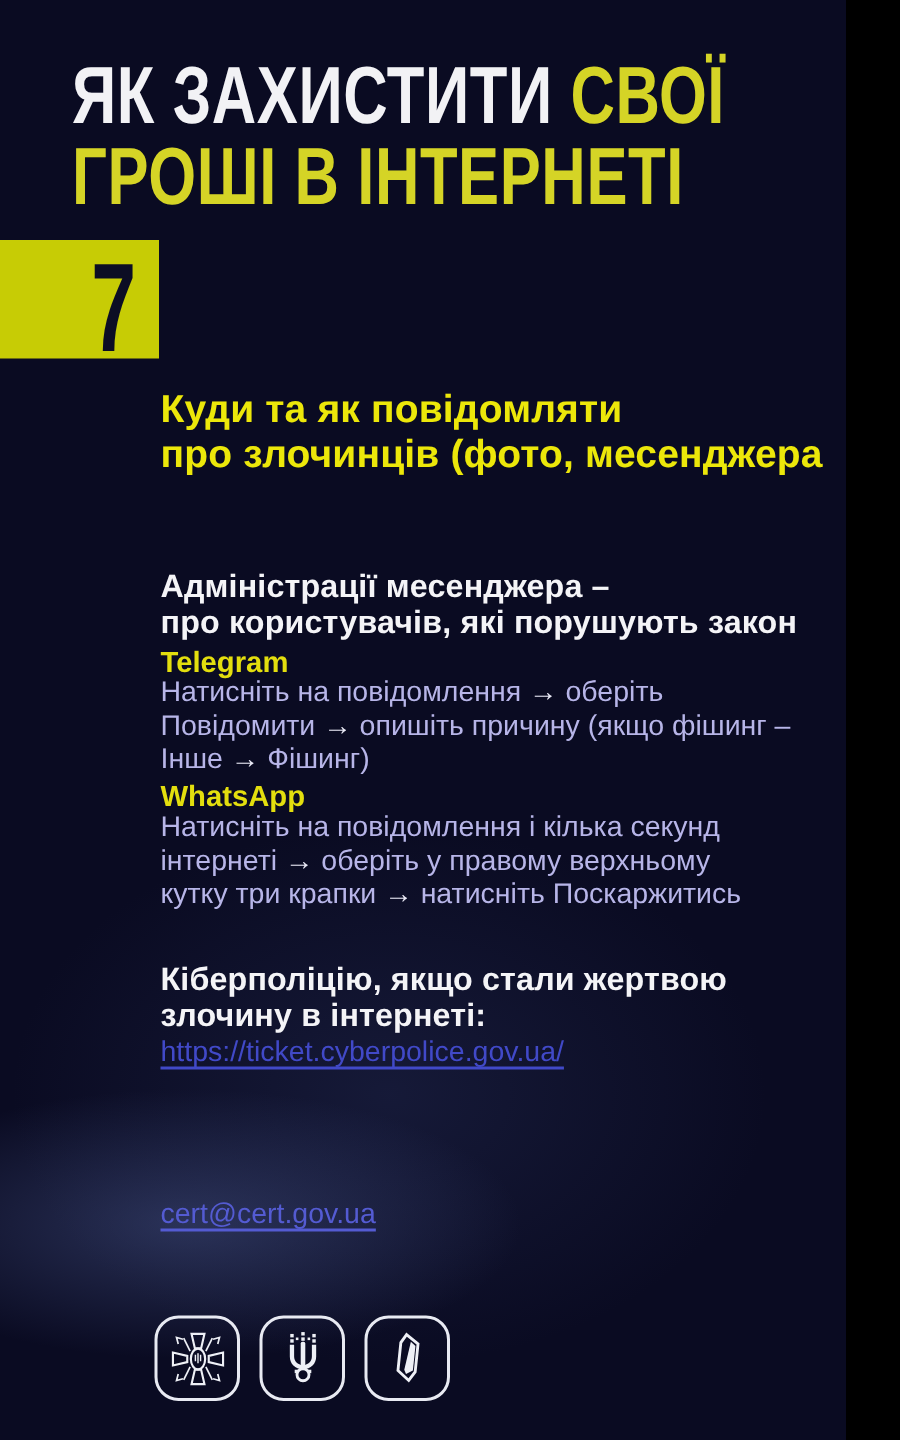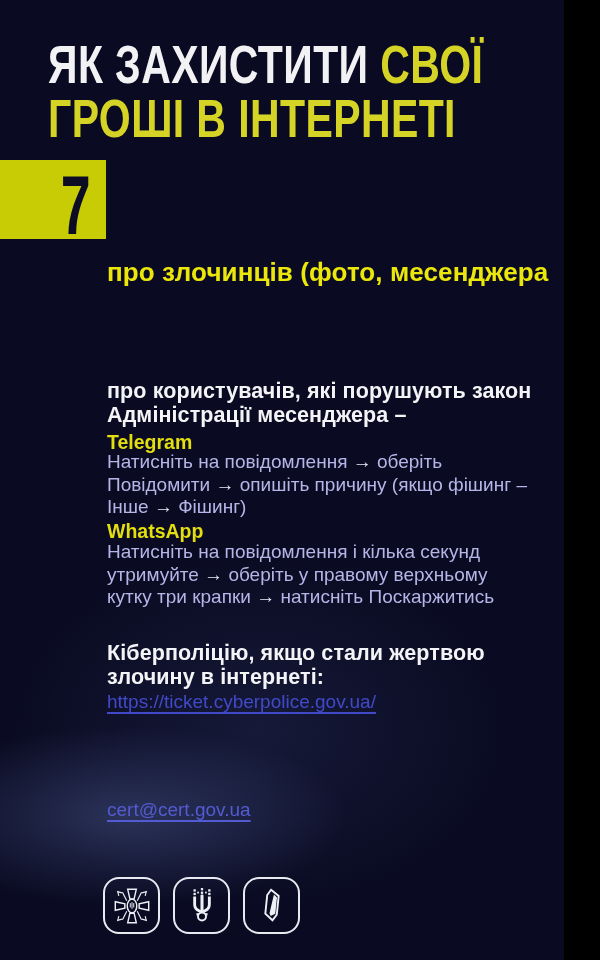--- a/index.html
+++ b/index.html
@@ -54,39 +54,40 @@
   <div class="abs title">
     <div><span class="cond"><span>ЯК ЗАХИСТИТИ</span><span class="yel"> СВОЇ</span></span></div>
     <div><span class="cond yel">ГРОШІ В ІНТЕРНЕТІ</span></div>
   </div>
 
   <div class="abs step">
     <span>7</span>
   </div>
 
   <div class="abs question">
+    <div>Куди та як повідомляти</div>
     <div>про злочинців (фото, месенджера</div>
   </div>
 
   <div class="abs sec-h" style="top:379px">
+    <div>Адміністрації месенджера –</div>
     <div>про користувачів, які порушують закон</div>
-    <div>Адміністрації месенджера –</div>
   </div>
 
   <div class="abs msg-label" style="top:431px">Telegram</div>
   <div class="abs body-txt" style="top:451px">
       <div><span>Натисніть на повідомлення </span><span class="arrow">→</span><span> оберіть</span></div>
       <div><span>Повідомити </span><span class="arrow">→</span><span> опишіть причину (якщо фішинг –</span></div>
       <div><span>Інше </span><span class="arrow">→</span><span> Фішинг)</span></div>
     </div>
 
   <div class="abs msg-label" style="top:520px">WhatsApp</div>
   <div class="abs body-txt" style="top:541px">
       <div><span>Натисніть на повідомлення і кілька секунд</span></div>
-      <div><span>утримуйте </span><span class="arrow">→</span><span> оберіть у правому верхньому</span></div>
+      <div><span>інтернеті </span><span class="arrow">→</span><span> оберіть у правому верхньому</span></div>
       <div><span>кутку три крапки </span><span class="arrow">→</span><span> натисніть Поскаржитись</span></div>
     </div>
 
   <div class="abs sec-h" style="top:641px">
     <div>Кіберполіцію, якщо стали жертвою</div>
     <div>злочину в інтернеті:</div>
   </div>
   <a class="abs link link-1" style="top:691px">https://ticket.cyberpolice.gov.ua/</a>
 
   <a class="abs link link-2" style="top:799px">cert@cert.gov.ua</a>

